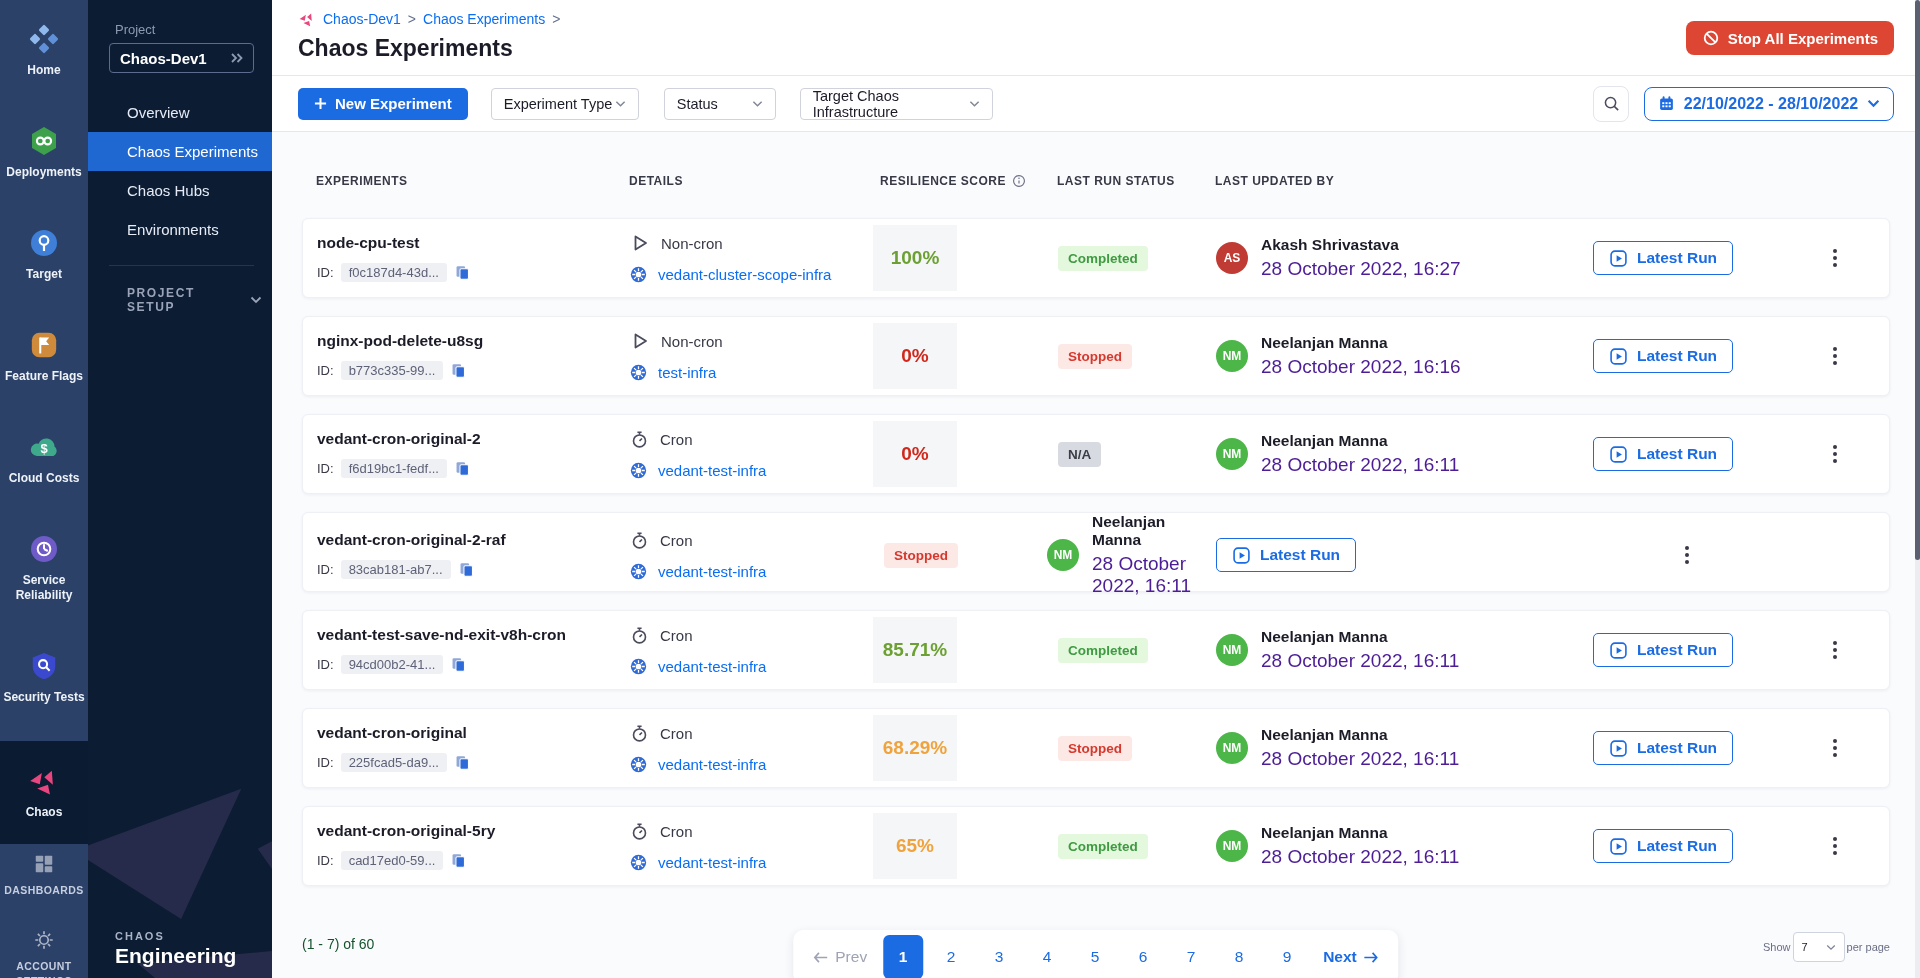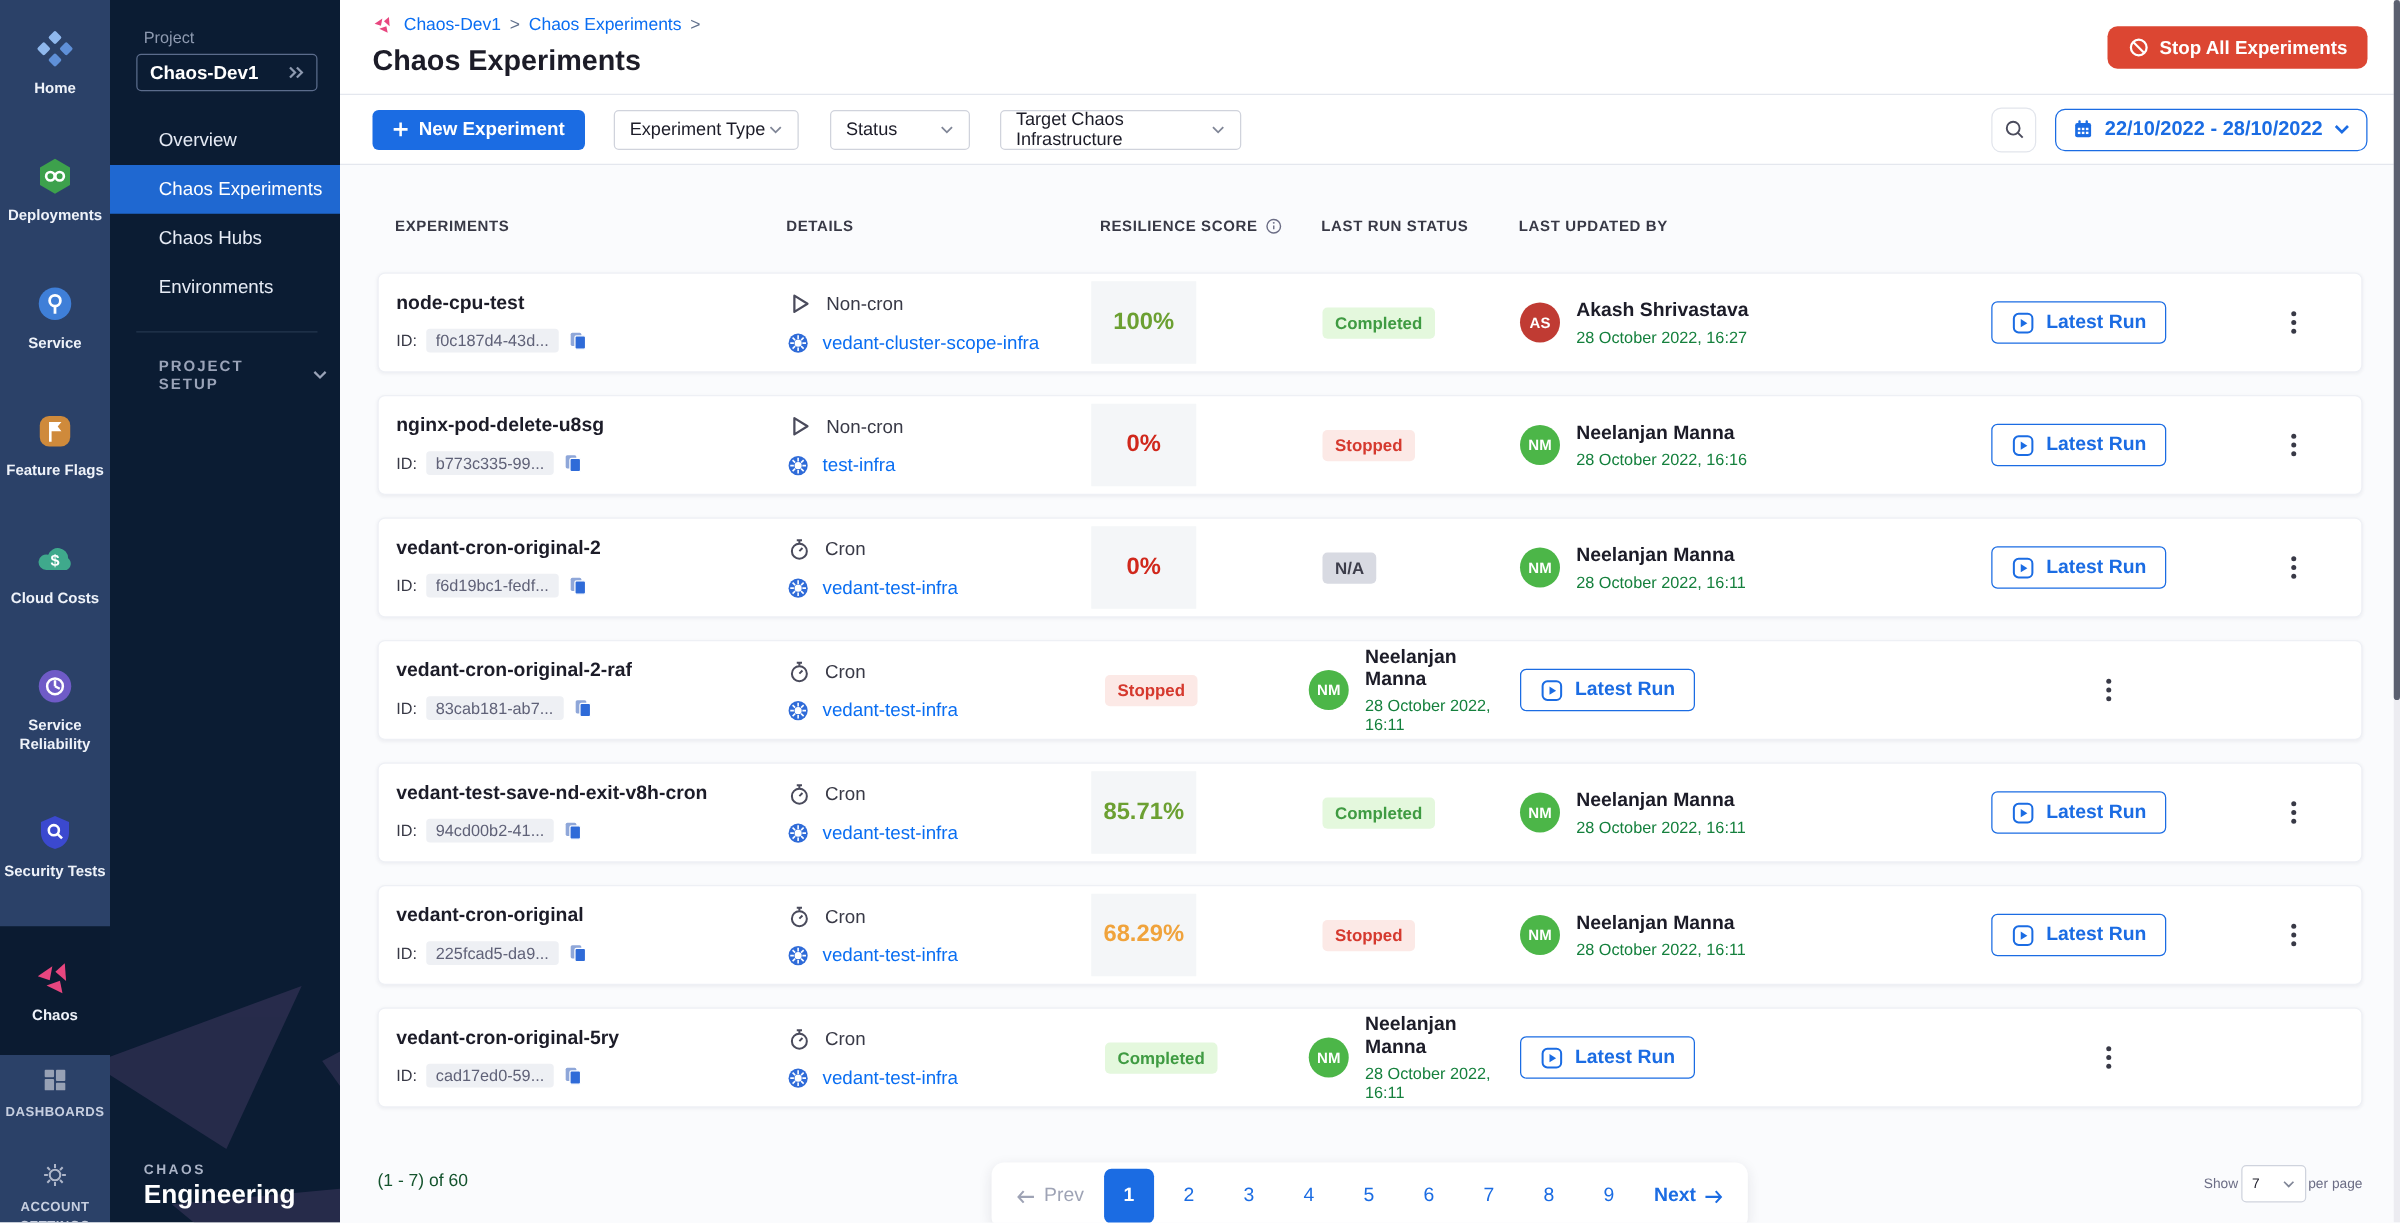--- a/index.html
+++ b/index.html
@@ -71,21 +71,21 @@
   .score { font-size:19px; font-weight:bold; }
   .tone-green { color:#6ca032; } .tone-red { color:#d0281c; } .tone-orange { color:#f0a33c; }
   .pill { display:inline-block; padding:5px 10px; border-radius:4px; font-size:13.5px; font-weight:bold; }
   .col-status { padding-left:11px; }
   .pill-completed { background:#e4f8dd; color:#3f9b42; }
   .pill-stopped  { background:#fce9e6; color:#d5392e; }
   .pill-na       { background:#d8dae2; color:#3c3d4a; }
   .col-user { display:flex; align-items:center; gap:13px; }
   .avatar { width:32px; height:32px; border-radius:50%; color:#fff; font-size:12px; font-weight:bold; display:flex; align-items:center; justify-content:center; flex:none; }
   .user-name { font-size:15.5px; font-weight:bold; color:#1c1c28; }
-  .user-date { font-size:13px; color:#15803d; margin-top:4px; }
+  .user-date { font-size:19px; color:#4c1d95; margin-top:4px; }
   .run-btn { height:34px; padding:0 15px; background:#fff; border:1.5px solid #1b6ce3; border-radius:5px; color:#1b6ce3; font-size:15.5px; font-weight:bold; display:flex; align-items:center; gap:9px; cursor:pointer; font-family:inherit; }
   .col-kebab { display:flex; justify-content:center; }
   .kebab { display:flex; flex-direction:column; gap:3px; padding:6px; cursor:pointer; }
   .kebab i { width:4px; height:4px; border-radius:50%; background:#383946; }
 
   
   .pagination { position:relative; margin-top:32px; height:80px; }
   .pg-summary { position:absolute; left:0; top:18px; font-size:14px; color:#14532d; }
   .pager { position:absolute; left:50%; transform:translateX(-50%); top:12px; background:#fff; border-radius:10px; box-shadow:0 3px 10px rgba(40,41,61,.10); display:flex; align-items:center; padding:5px 8px; }
   .pg-item { min-width:40px; height:44px; display:flex; align-items:center; justify-content:center; font-size:15.5px; color:#1b6ce3; cursor:pointer; border-radius:6px; margin:0 4px; }
@@ -134,21 +134,21 @@
     </div>
 
     <div class="rail-item">
       <span class="ricon">
         <svg viewBox="0 0 32 32" width="32" height="32">
             <circle cx="16" cy="16" r="13" fill="#3f7fd8"></circle>
             <circle cx="16" cy="13.5" r="4.3" fill="none" stroke="#fff" stroke-width="2.2"></circle>
             <line x1="16" y1="18.2" x2="16" y2="24" stroke="#fff" stroke-width="2.2"></line>
           </svg>
       </span>
-      <span class="rlabel">Service</span>
+      <span class="rlabel">Target</span>
     </div>
 
     <div class="rail-item">
       <span class="ricon">
         <svg viewBox="0 0 32 32" width="30" height="30">
             <rect x="3" y="3" width="26" height="26" rx="8" fill="#cf8a3b"></rect>
             <line x1="12" y1="8" x2="12" y2="25" stroke="#fff" stroke-width="2.2"></line>
             <path d="M12 8 h9.5 l-3.2 4 3.2 4 H12 Z" fill="#fff"></path>
           </svg>
       </span>
@@ -844,20 +844,25 @@
         <span class="k8s-slot">
                   <svg id="def-k8s" viewBox="0 0 20 20" width="17" height="17">
                     <circle cx="10" cy="10" r="9" fill="#2f6bd8"></circle>
                     <g stroke="#fff" stroke-width="1.5">
                       <circle cx="10" cy="10" r="2.6" fill="#fff"></circle>
                       <path d="M10 2.6v3.4 M10 14v3.4 M2.6 10h3.4 M14 10h3.4 M4.8 4.8l2.4 2.4 M12.8 12.8l2.4 2.4 M15.2 4.8l-2.4 2.4 M7.2 12.8l-2.4 2.4"></path>
                     </g>
                   </svg>
                 </span>
         <a class="infra-link">vedant-test-infra</a>
+      </div>
+    </div>
+    <div class="col-score">
+      <div class="score-box">
+        <span class="score tone-orange">65%</span>
       </div>
     </div>
     <div class="col-status">
       <span class="pill pill-completed">Completed</span>
     </div>
     <div class="col-user">
       <div class="avatar" style="background: rgb(76, 182, 72);">NM</div>
       <div class="user-meta">
         <div class="user-name">Neelanjan Manna</div>
         <div class="user-date">28 October 2022, 16:11</div>

